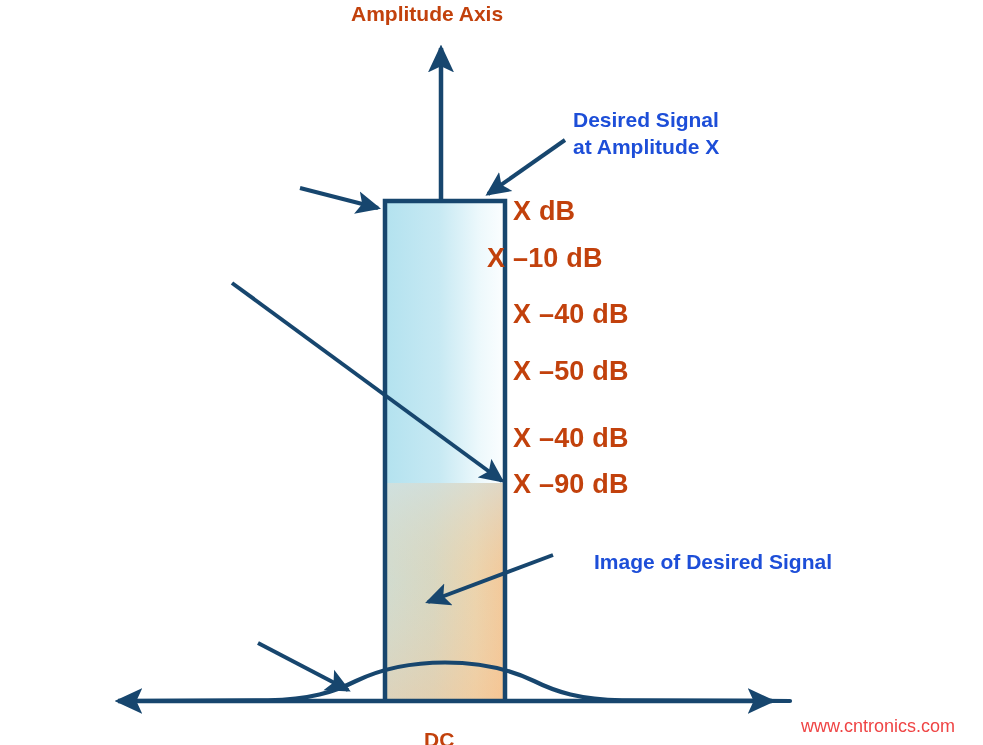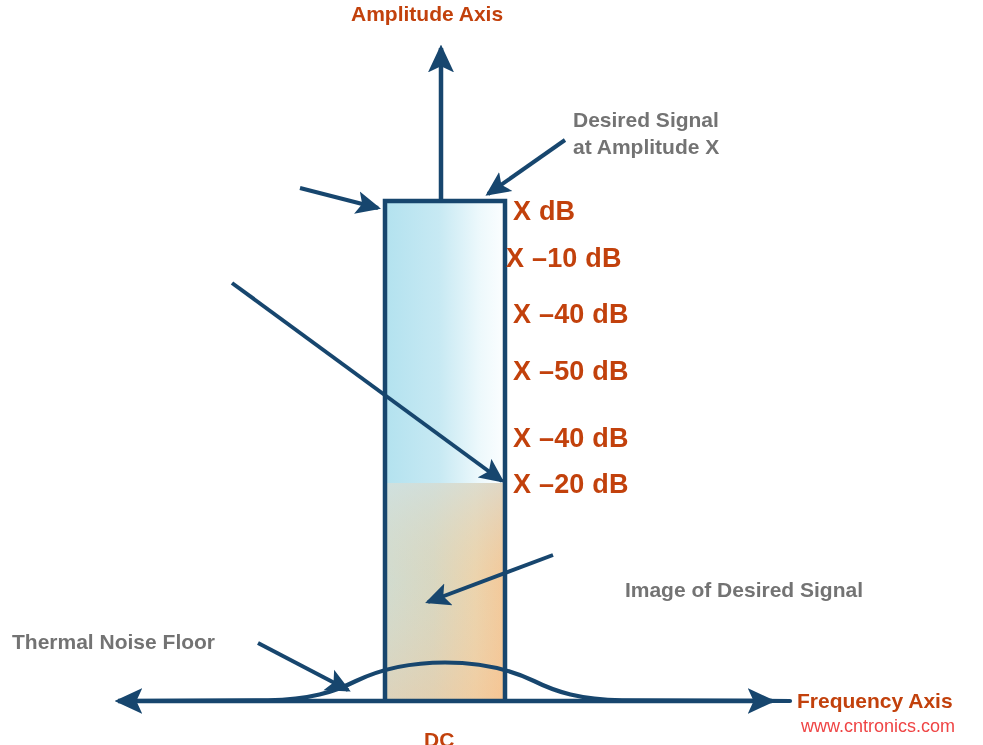--- a/index.html
+++ b/index.html
@@ -33,21 +33,21 @@
   }
   .lbl-db {
     font-size: 27px;
     letter-spacing: 0.2px;
   }
   .lbl-axis {
     font-size: 21px;
   }
   .lbl-block {
     position: absolute;
-    color: #737373;
+    color: #1d4ed8;
     font-weight: bold;
     font-size: 21px;
     line-height: 1.3;
     text-align: center;
     white-space: pre-line;
   }
   .lbl-dc {
     font-size: 21px;
   }
   .watermark {
@@ -128,34 +128,32 @@
       <line x1="232" y1="283" x2="502" y2="481" stroke="#17466e" stroke-width="4" marker-end="url(#arrowEnd)"></line>
 
       <line x1="553" y1="555" x2="428" y2="602" stroke="#17466e" stroke-width="4" marker-end="url(#arrowEnd)"></line>
 
       <line x1="258" y1="643" x2="348" y2="690" stroke="#17466e" stroke-width="4" marker-end="url(#arrowEnd)"></line>
     </g>
   </svg>
 
   <div class="lbl lbl-axis" style="left:351px; top:2px;">Amplitude Axis</div>
 
-  <div class="lbl lbl-axis" style="left:797px; top:689px;">Frequency Axis</div>
 
   <div class="lbl lbl-dc" style="left:424px; top:728px;text-align:center;">DC</div>
 
   <div class="lbl lbl-db" style="left:513px; top:196px;">X dB</div>
-  <div class="lbl lbl-db" style="left:506px; top:243px;">X –10 dB</div>
+  <div class="lbl lbl-db" style="left:487px; top:243px;">X –10 dB</div>
   <div class="lbl lbl-db" style="left:513px; top:299px;">X –40 dB</div>
   <div class="lbl lbl-db" style="left:513px; top:356px;">X –50 dB</div>
   <div class="lbl lbl-db" style="left:513px; top:423px;">X –40 dB</div>
-  <div class="lbl lbl-db" style="left:513px; top:469px;">X –20 dB</div>
+  <div class="lbl lbl-db" style="left:513px; top:469px;">X –90 dB</div>
 
   <div class="lbl-block" style="left:573px; top:106px; width:215px; text-align:left;">Desired Signal
 at Amplitude X</div>
 
 
-  <div class="lbl-block" style="left:563px; top:576px; width:300px; text-align:right;">Image of Desired Signal</div>
+  <div class="lbl-block" style="left:563px; top:548px; width:300px; text-align:center;">Image of Desired Signal</div>
 
-  <div class="lbl-block" style="left:12px; top:628px; width:250px; text-align:left;">Thermal Noise Floor</div>
 
   <div class="watermark" style="left:801px; top:716px;">www.cntronics.com</div>
 
 </div>
 
 </body></html>

